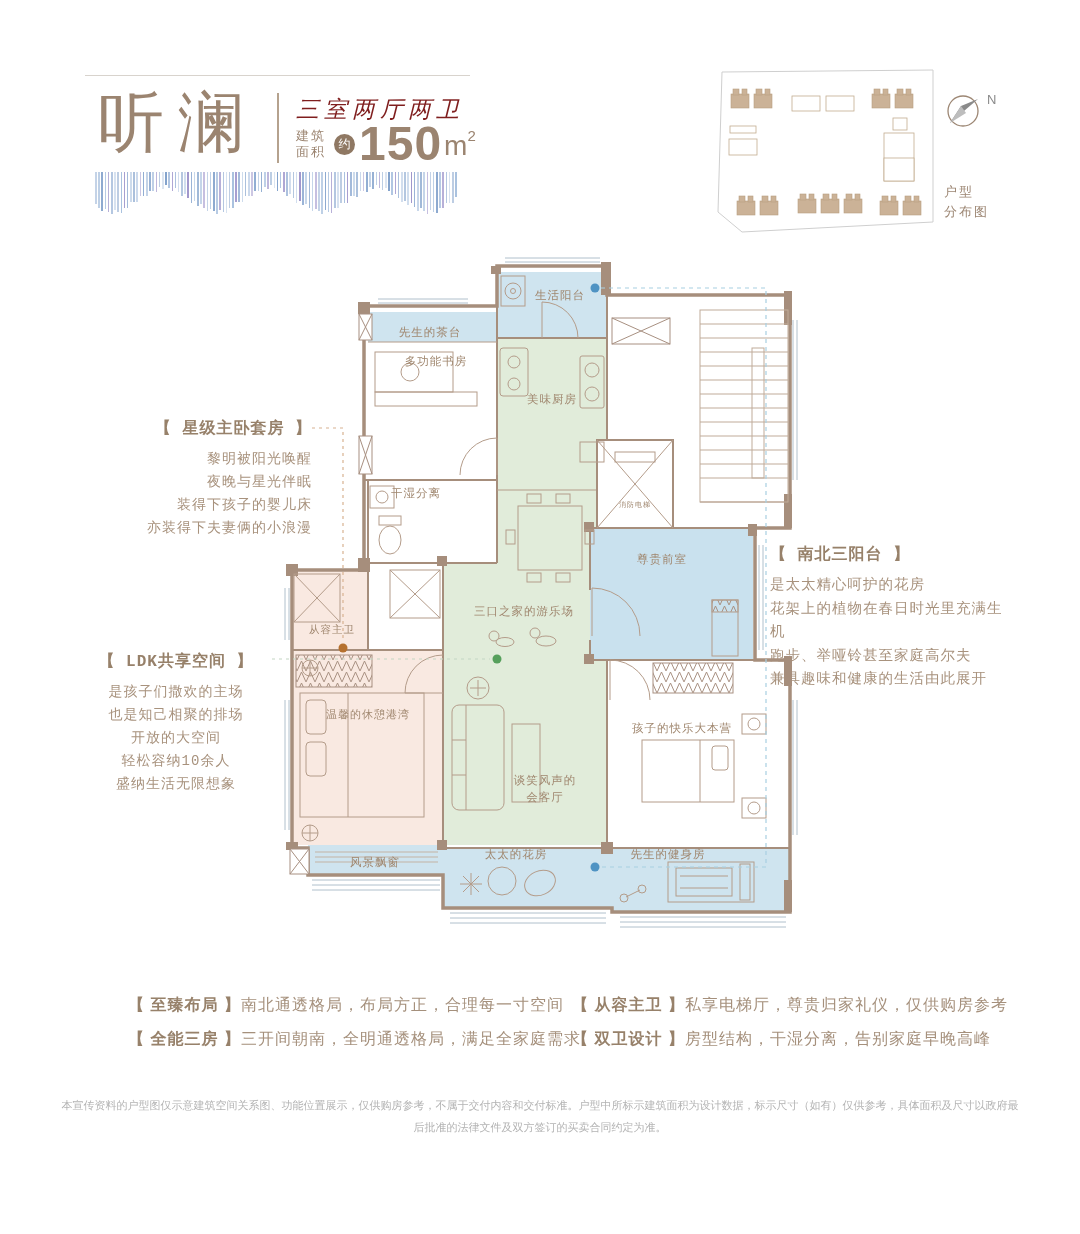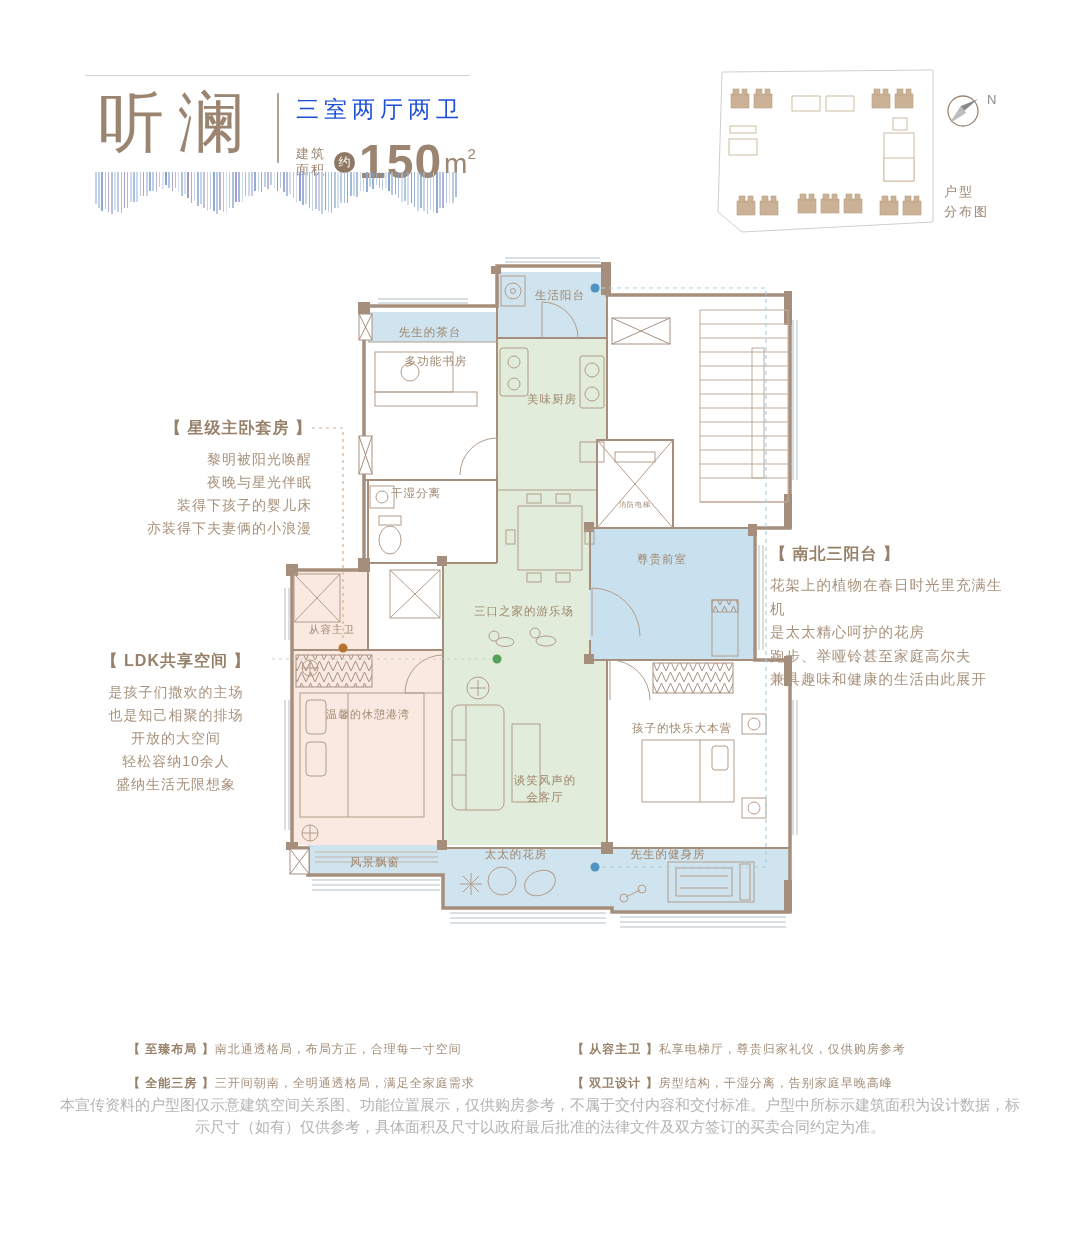--- a/index.html
+++ b/index.html
@@ -3,44 +3,44 @@
 <meta charset="utf-8">
 <style>
   html,body{margin:0;padding:0;background:#ffffff;}
   body{width:1080px;height:1234px;position:relative;overflow:hidden;
        font-family:"Liberation Sans","DejaVu Sans",sans-serif;}
   .abs{position:absolute;}
   
   .top-rule{left:85px;top:75px;width:385px;height:1px;background:#d8d3cd;}
   .main-title{left:98px;top:78px;font-size:66px;letter-spacing:14px;color:#9b8470;font-weight:400;}
   .title-divider{left:277px;top:93px;width:2px;height:70px;background:#b5a28e;}
-  .subtitle{left:296px;top:94px;font-size:23px;letter-spacing:5px;color:#1d4ed8;}
-  .area-row{left:296px;top:139px;height:46px;display:flex;align-items:center;color:#9b8470;}
+  .subtitle{left:296px;top:94px;font-size:23px;letter-spacing:5px;color:#7f1d1d;font-style:italic;}
+  .area-row{left:296px;top:121px;height:46px;display:flex;align-items:center;color:#9b8470;}
   .area-prefix{font-size:13px;line-height:16px;letter-spacing:2px;}
   .area-badge{width:21px;height:21px;border-radius:50%;background:#8f7863;color:#ffffff;
               font-size:12px;display:flex;align-items:center;justify-content:center;margin:0 4px 0 8px;}
   .area-value{font-size:48px;font-weight:600;letter-spacing:1px;line-height:46px;}
   .area-unit{font-size:28px;margin-left:2px;}
   .area-sup{font-size:15px;vertical-align:14px;}
   .wave{left:95px;top:172px;width:370px;height:50px;display:flex;align-items:flex-start;gap:1.6px;overflow:hidden;}
   
-  .ann{color:#a8927d;}
+  .ann{color:#a8927d;font-family:Liberation Mono, monospace;}
   .ann .hd{font-size:16px;font-weight:bold;color:#97816a;letter-spacing:1px;margin-bottom:9px;}
   .ann .ln{font-size:14px;letter-spacing:1px;line-height:23px;}
   .ann-right .ln{font-size:14.5px;line-height:23.5px;}
   .ann-master{left:118px;top:418px;width:194px;text-align:right;}
   .ann-ldk{left:92px;top:651px;width:168px;text-align:center;}
   .ann-right{left:770px;top:544px;width:240px;text-align:left;}
   
-  .feature{font-size:12px;letter-spacing:1px;white-space:nowrap;margin-top:46px;}
+  .feature{font-size:16px;letter-spacing:1px;white-space:nowrap;}
   .ftag{font-weight:bold;color:#97816a;}
   .ftext{color:#a5907c;}
   
   .disclaimer{left:60px;top:1094px;width:960px;text-align:center;color:#b3b3b3;
-              font-size:15px;line-height:22px;}
+              font-size:11px;line-height:22px;}
   svg text{font-family:"Liberation Sans","DejaVu Sans",sans-serif;}
 </style>
 </head>
 <body>
 
 <div class="abs top-rule"></div>
 <div class="abs main-title">听澜</div>
 <div class="abs title-divider"></div>
 <div class="abs subtitle">三室两厅两卫</div>
 <div class="abs area-row">
@@ -256,22 +256,22 @@
   <div class="hd">【 LDK共享空间 】</div>
   <div class="ln">是孩子们撒欢的主场</div>
   <div class="ln">也是知己相聚的排场</div>
   <div class="ln">开放的大空间</div>
   <div class="ln">轻松容纳10余人</div>
   <div class="ln">盛纳生活无限想象</div>
 </div>
 
 <div class="abs ann ann-right">
   <div class="hd">【 南北三阳台 】</div>
+  <div class="ln">是太太精心呵护的花房</div>
   <div class="ln">花架上的植物在春日时光里充满生机</div>
-  <div class="ln">是太太精心呵护的花房</div>
   <div class="ln">跑步、举哑铃甚至家庭高尔夫</div>
   <div class="ln">兼具趣味和健康的生活由此展开</div>
 </div>
 
 <svg class="abs" style="left:270px;top:255px;" width="530" height="690" viewBox="270 255 530 690">
   <defs>
     <pattern id="hatch" width="9" height="11" patternUnits="userSpaceOnUse">
       <path d="M0,11 L4.5,1 L9,11" fill="none" stroke="#a89081" stroke-width="1"></path>
     </pattern>
   </defs>

